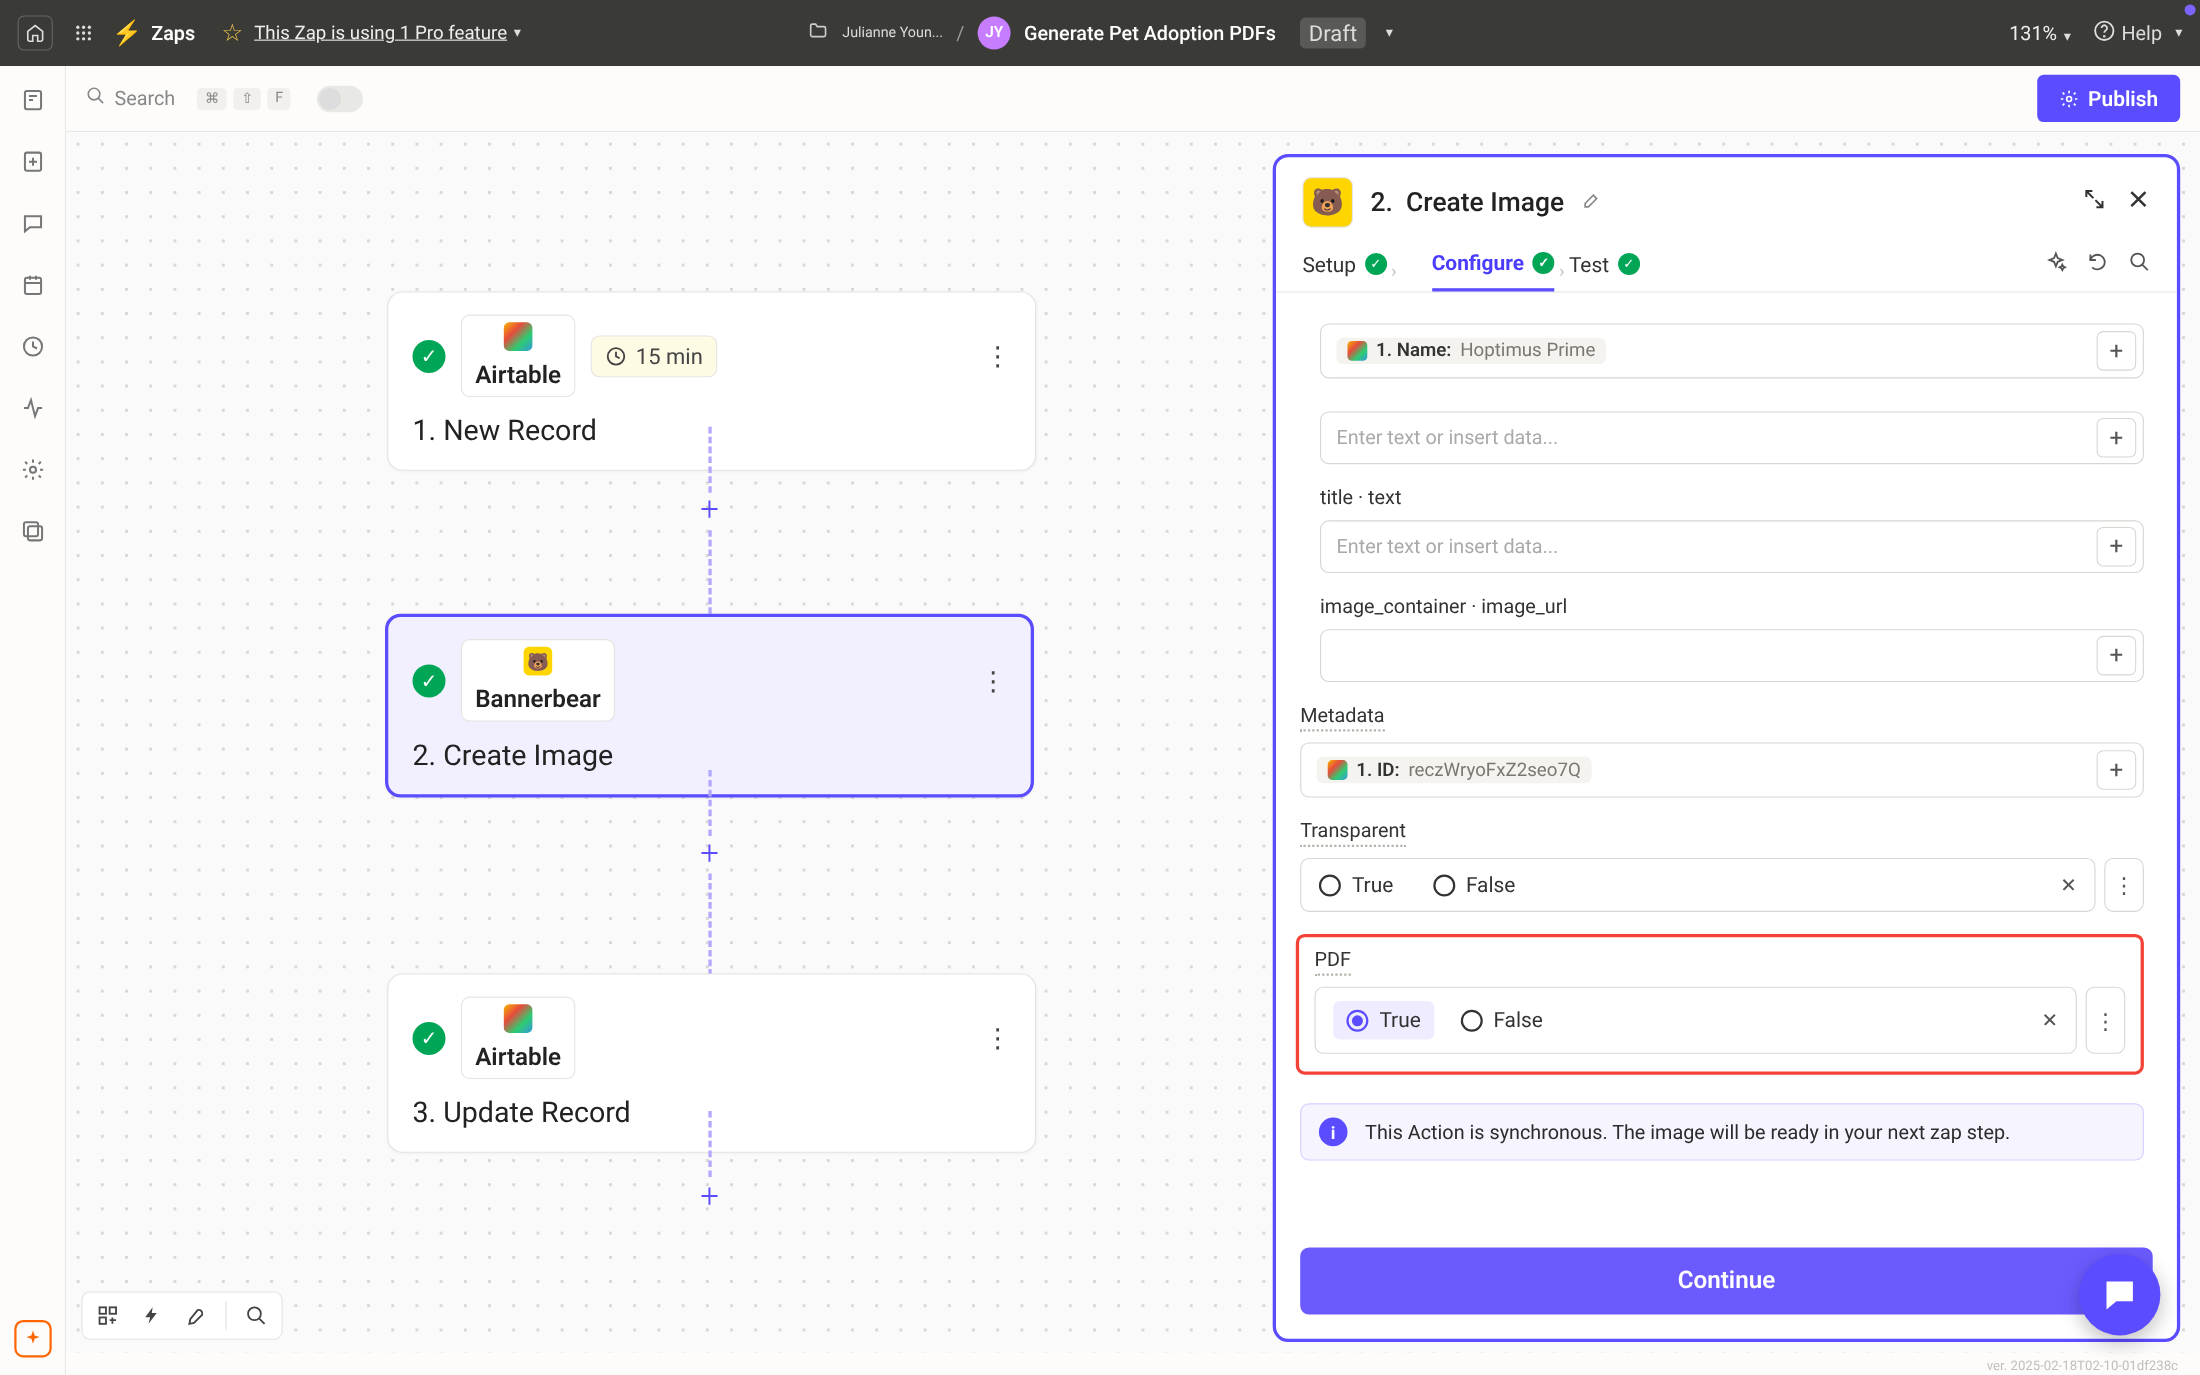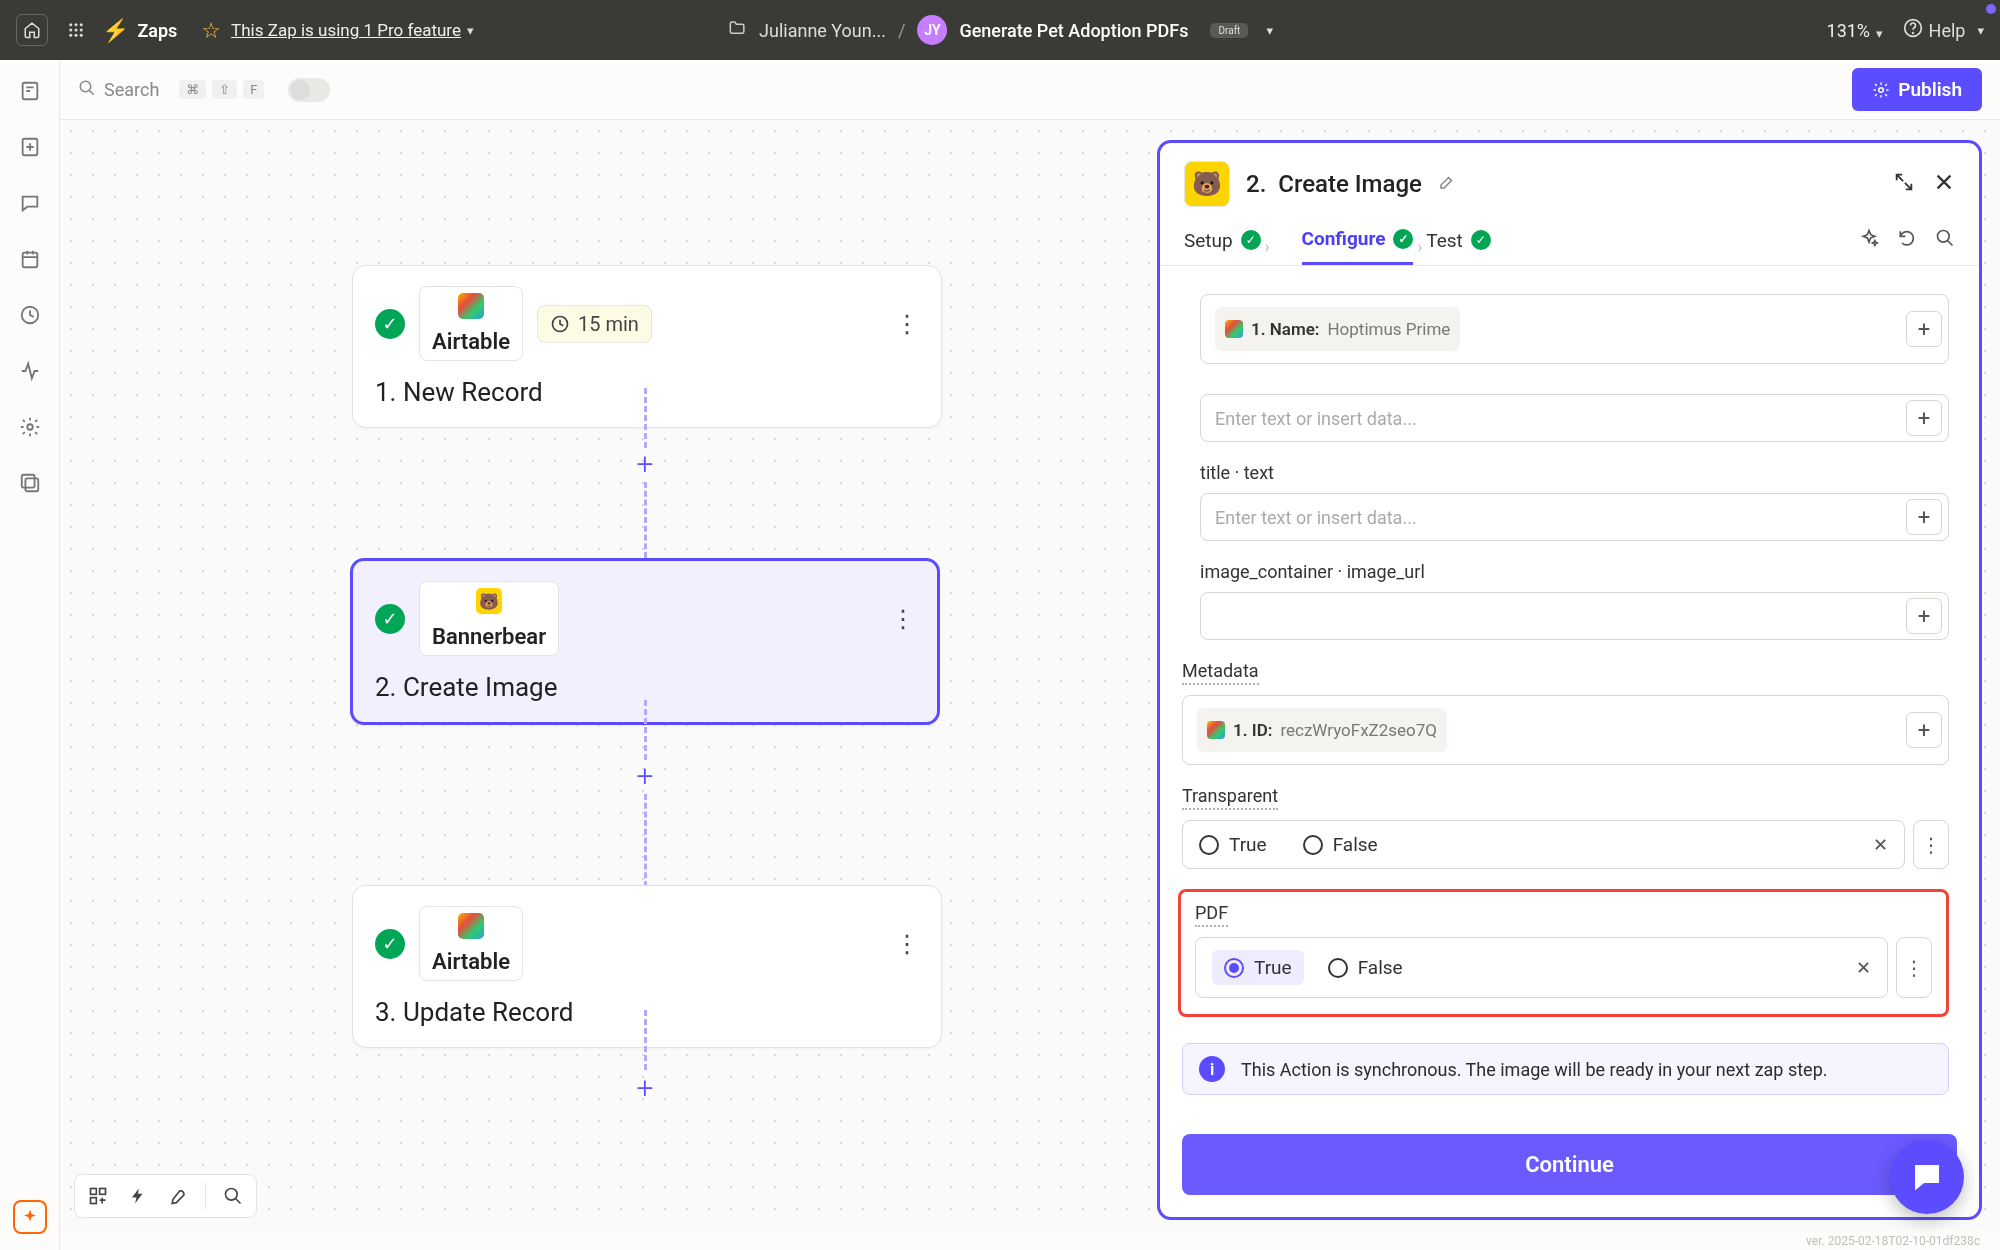--- a/index.html
+++ b/index.html
@@ -9,25 +9,25 @@
   .topbar { height: 60px; background: #3a3a36; display: flex; align-items: center; padding: 0 16px; color: #eee; font-size: 18px; }
   .topbar .home-btn { width: 32px; height: 32px; border: 1px solid #666; border-radius: 6px; display: flex; align-items: center; justify-content: center; margin-right: 12px; cursor: pointer; }
   .topbar .grid-btn { width: 32px; height: 32px; display: flex; align-items: center; justify-content: center; margin-right: 10px; cursor: pointer; }
   .topbar .bolt { color: #ff6600; font-size: 22px; margin-right: 8px; }
   .topbar .zaps-label { font-weight: 600; margin-right: 24px; color: #fff; }
   .topbar .star-icon { color: #f0c14b; margin-right: 10px; font-size: 22px; }
   .topbar .pro-feature { text-decoration: underline; color: #eee; font-size: 17px; cursor: pointer; }
   .topbar .chev-down { margin-left: 6px; font-size: 13px; color: #ddd; }
   .topbar .center { position: absolute; left: 50%; transform: translateX(-50%); display: flex; align-items: center; gap: 12px; }
   .topbar .folder-icon { color: #ccc; font-size: 18px; }
-  .topbar .owner { color: #ddd; font-size: 18px; }
+  .topbar .owner { color: #ddd; font-size: 13px; }
   .topbar .slash { color: #999; font-size: 18px; }
   .topbar .avatar { width: 30px; height: 30px; border-radius: 50%; background: #c77dff; color: #fff; font-size: 14px; display: flex; align-items: center; justify-content: center; font-weight: 600; }
   .topbar .zap-name { color: #fff; font-size: 18px; font-weight: 500; }
-  .topbar .draft-badge { background: #595955; color: #ddd; font-size: 10px; padding: 2px 8px; border-radius: 5px; margin-left: 10px; }
+  .topbar .draft-badge { background: #595955; color: #ddd; font-size: 20px; padding: 2px 8px; border-radius: 5px; margin-left: 10px; }
   .topbar .right { margin-left: auto; display: flex; align-items: center; gap: 20px; }
   .topbar .zoom { display: flex; align-items: flex-end; }
   .topbar .help { display: flex; align-items: center; gap: 6px; color: #ddd; }
   .topbar .purple-dot { position: absolute; top: 4px; right: 4px; width: 10px; height: 10px; border-radius: 50%; background: #7c65ff; }
 
   
   .leftrail { position: absolute; left: 0; top: 60px; bottom: 0; width: 60px; background: #fdfcfb; border-right: 1px solid #e8e8e6; display: flex; flex-direction: column; align-items: center; padding-top: 16px; gap: 26px; }
   .leftrail .ic { width: 30px; height: 30px; display: flex; align-items: center; justify-content: center; color: #777; cursor: pointer; font-size: 22px; }
   .leftrail .spacer { flex: 1; }
   .leftrail .ai-btn { width: 34px; height: 34px; border: 2px solid #ff6600; border-radius: 8px; display: flex; align-items: center; justify-content: center; margin-bottom: 16px; cursor: pointer; }
@@ -87,21 +87,21 @@
   .panel-tabs .arr { color: #bbb; font-size: 16px; }
   .panel-tabs .right-icons { margin-left: auto; display: flex; gap: 18px; color: #555; font-size: 20px; padding-bottom: 12px; }
   .panel-tabs .right-icons span { cursor: pointer; }
 
   .panel-body { flex: 1; overflow: auto; padding: 18px 30px 10px 40px; display: flex; flex-direction: column; gap: 20px; }
   .field-label { font-size: 18px; color: #333; }
   .field-label.dotted { border-bottom: 2px dotted #b5b2aa; padding-bottom: 2px; display: inline-block; width: fit-content; }
   .field-row { position: relative; }
   .input-box { border: 1px solid #d8d6d1; border-radius: 8px; padding: 12px 14px; display: flex; align-items: center; gap: 12px; min-height: 48px; font-size: 18px; color: #333; position: relative; }
   .input-box .placeholder { color: #aaa; }
-  .pill { background: #f4f3f0; border-radius: 6px; padding: 12px 10px; display: flex; align-items: center; gap: 8px; }
+  .pill { background: #f4f3f0; border-radius: 6px; padding: 2px 10px; display: flex; align-items: center; gap: 8px; }
   .pill .pill-icon { width: 18px; height: 18px; border-radius: 4px; background: linear-gradient(135deg, #f8b500, #e74c3c, #2ecc71, #3498db); }
   .pill .pill-label { font-weight: 600; font-size: 17px; }
   .pill .pill-value { color: #7b7772; font-size: 17px; }
   .plus-btn { position: absolute; right: 6px; top: 50%; transform: translateY(-50%); width: 36px; height: 36px; border: 1px solid #d8d6d1; border-radius: 6px; display: flex; align-items: center; justify-content: center; font-size: 22px; color: #555; cursor: pointer; background: #fff; }
 
   .radio-row { display: flex; align-items: center; gap: 36px; }
   .radio-opt { display: flex; align-items: center; gap: 10px; font-size: 19px; color: #333; cursor: pointer; }
   .radio-circ { width: 20px; height: 20px; border: 2px solid #333; border-radius: 50%; display: flex; align-items: center; justify-content: center; }
   .radio-circ.sel { border: 2px solid #5b4cff; }
   .radio-circ.sel::after { content: ""; width: 10px; height: 10px; border-radius: 50%; background: #5b4cff; }

